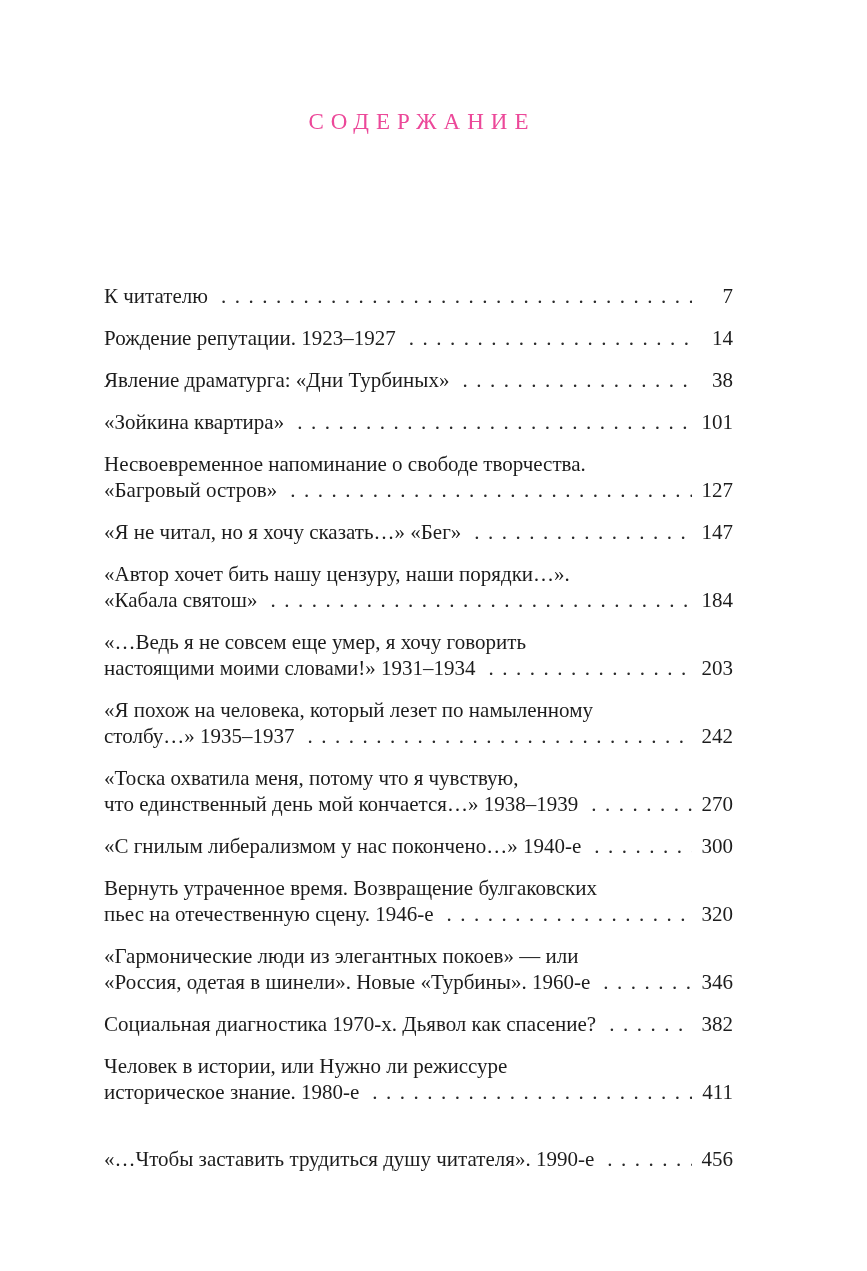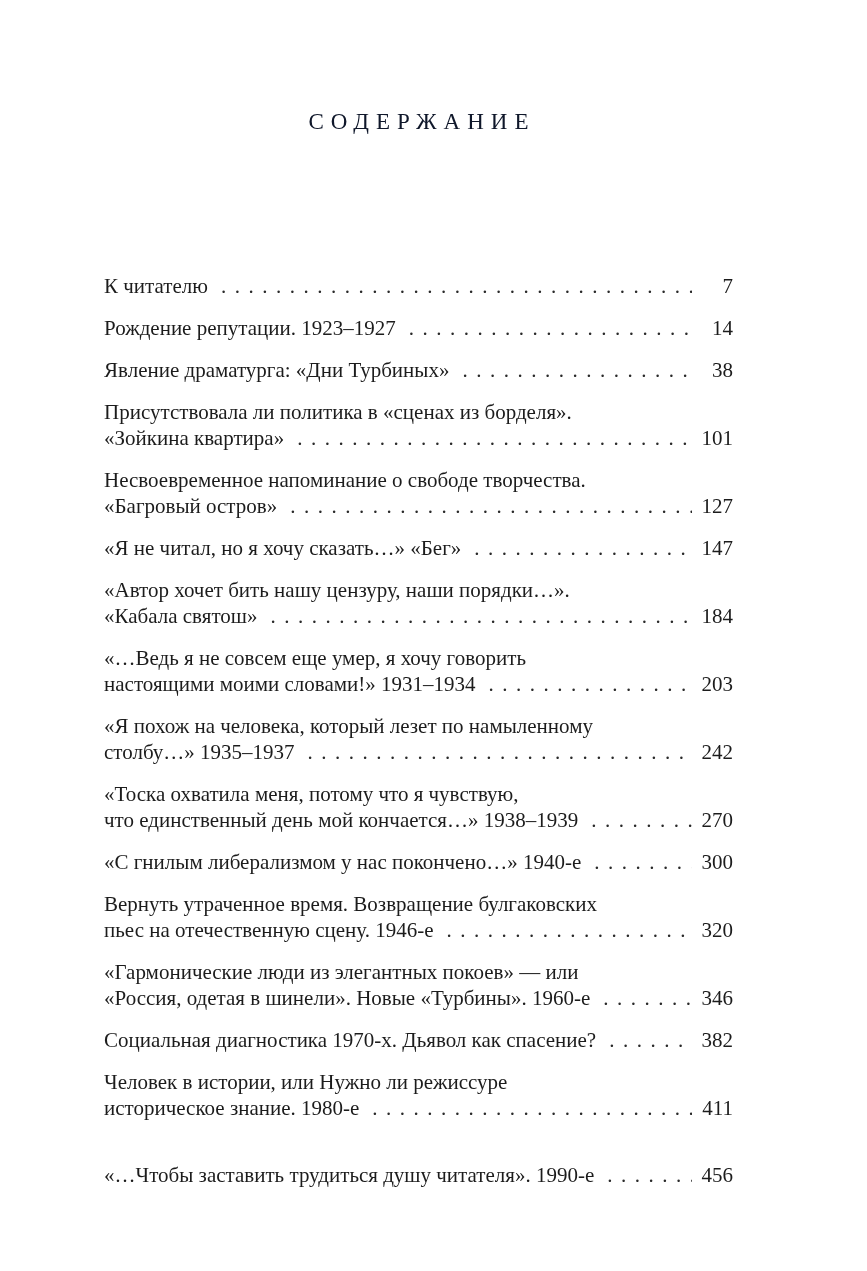--- a/index.html
+++ b/index.html
@@ -21,25 +21,25 @@
     top: 108px;
     left: 104px;
     width: 629px;
     margin: 0;
     text-align: center;
     font-size: 23px;
     font-weight: 400;
     letter-spacing: 7px;
     text-indent: 7px; 
     line-height: 28px;
-    color: #0f172a;
+    color: #ec4899;
   }
   .toc-list {
     position: absolute;
-    top: 273px;
+    top: 283px;
     left: 104px;
     width: 629px;
   }
   .entry {
     margin-bottom: 16px;
   }
   .entry:last-child {
     margin-bottom: 0;
     margin-top: 41px;
   }
@@ -92,21 +92,20 @@
         </div>
       </div>
       <div class="entry">
         <div class="line with-page">
           <span class="line-text">Явление драматурга: «Дни Турбиных»</span>
           <span class="leader">................................................................................</span>
           <span class="pagenum">38</span>
         </div>
       </div>
       <div class="entry">
-        <div class="line">Присутствовала ли политика в «сценах из борделя».</div>
         <div class="line with-page">
           <span class="line-text">«Зойкина квартира»</span>
           <span class="leader">................................................................................</span>
           <span class="pagenum">101</span>
         </div>
       </div>
       <div class="entry">
         <div class="line">Несвоевременное напоминание о свободе творчества.</div>
         <div class="line with-page">
           <span class="line-text">«Багровый остров»</span>

